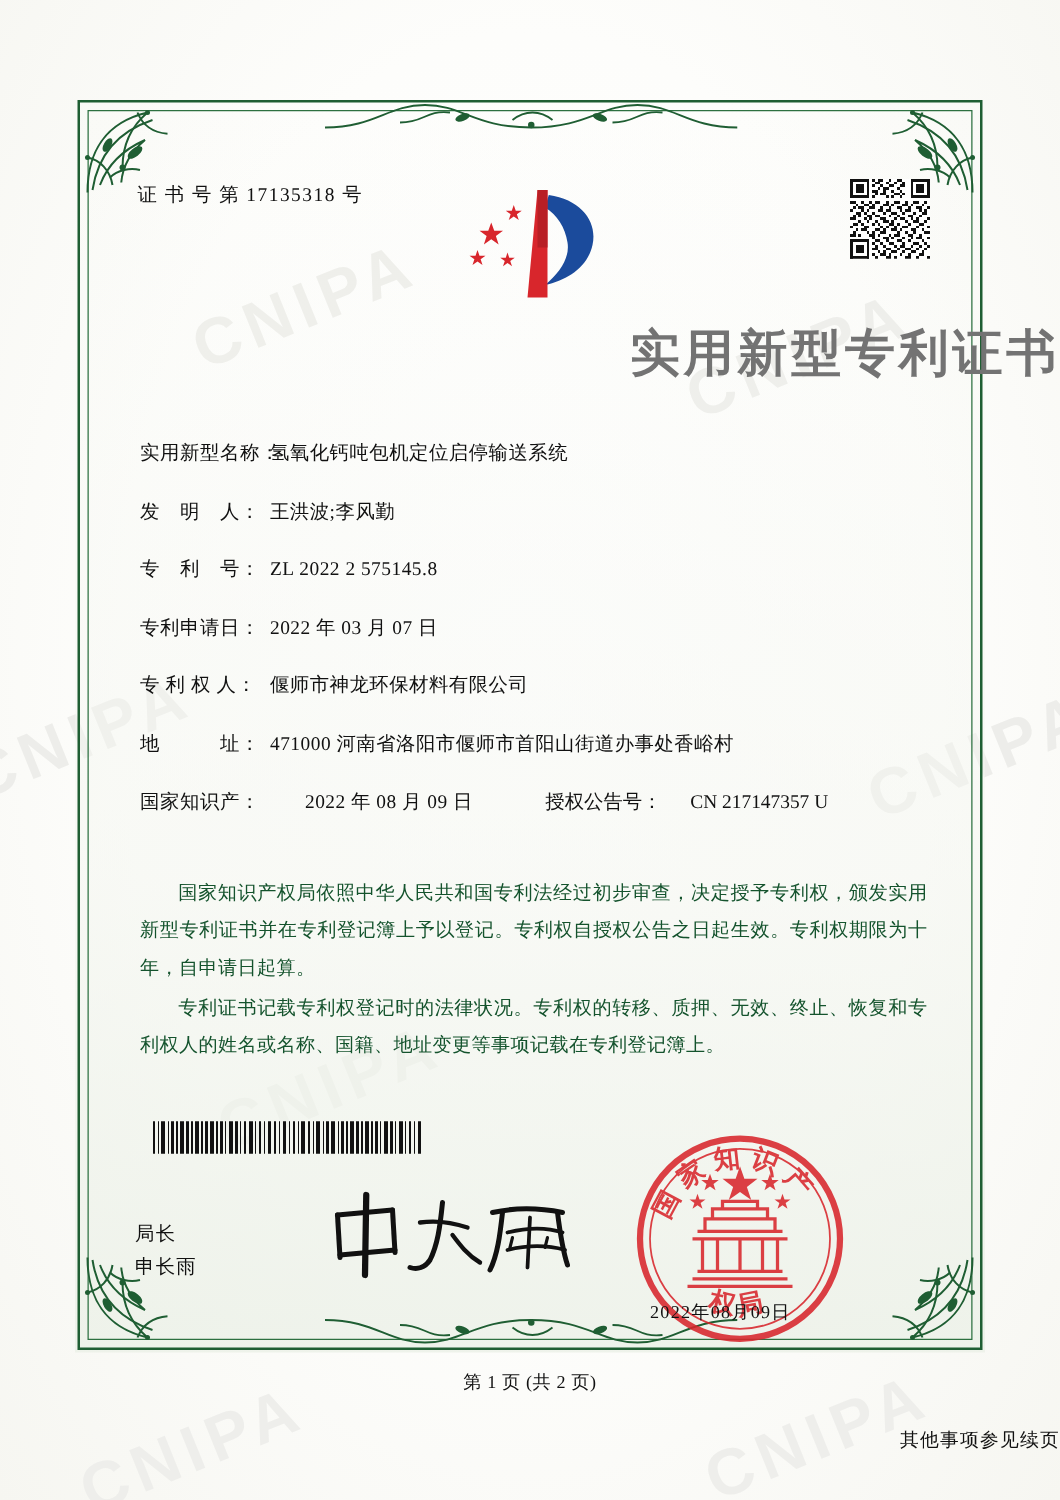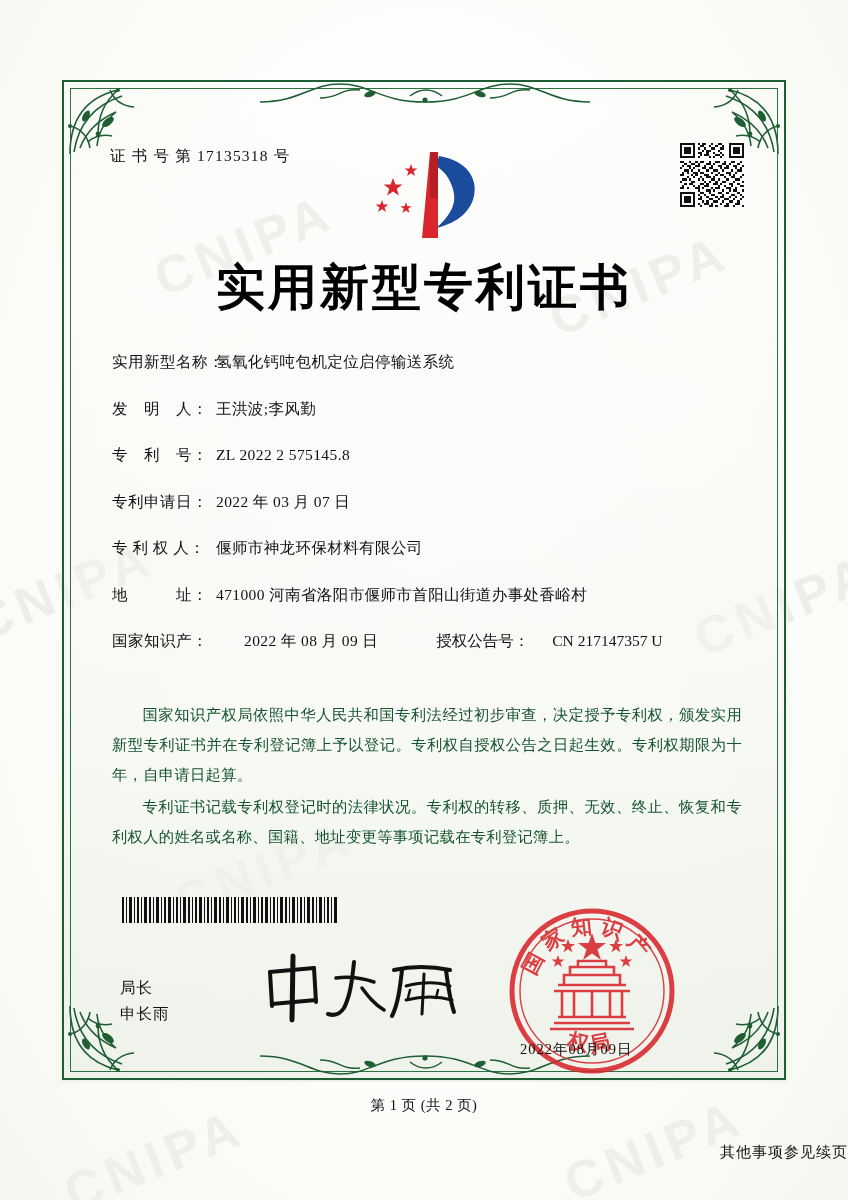--- a/index.html
+++ b/index.html
@@ -101,25 +101,25 @@
     width: 64px; height: 64px;
   }
   .logo {
     position: absolute;
     left: 366px; top: 148px;
     width: 118px; height: 96px;
   }
   .title {
     position: absolute;
     left: 0; right: 0; top: 255px;
-    text-align: center;
-    font-size: 49px;
+    text-align: right;
+    font-size: 40px;
     font-weight: bold;
     letter-spacing: 3px;
-    color: #000000;
+    color: #737373;
     font-family: "DejaVu Serif", "Liberation Serif", serif;
   }
 
   
   .fields {
     position: absolute;
     left: 112px; top: 352px;
     width: 630px;
   }
   .row {
@@ -163,21 +163,21 @@
 
   
   .barcode {
     position: absolute;
     left: 122px; top: 897px;
     width: 218px; height: 26px;
   }
   
   .sig-label {
     position: absolute;
-    left: 120px; top: 975px;
+    left: 108px; top: 975px;
     font-size: 15.5px;
     line-height: 26px;
     color: #111;
     letter-spacing: 1px;
     font-family: Liberation Serif, serif;
   }
   .sig-script {
     position: absolute;
     left: 258px; top: 952px;
     width: 210px; height: 72px;

